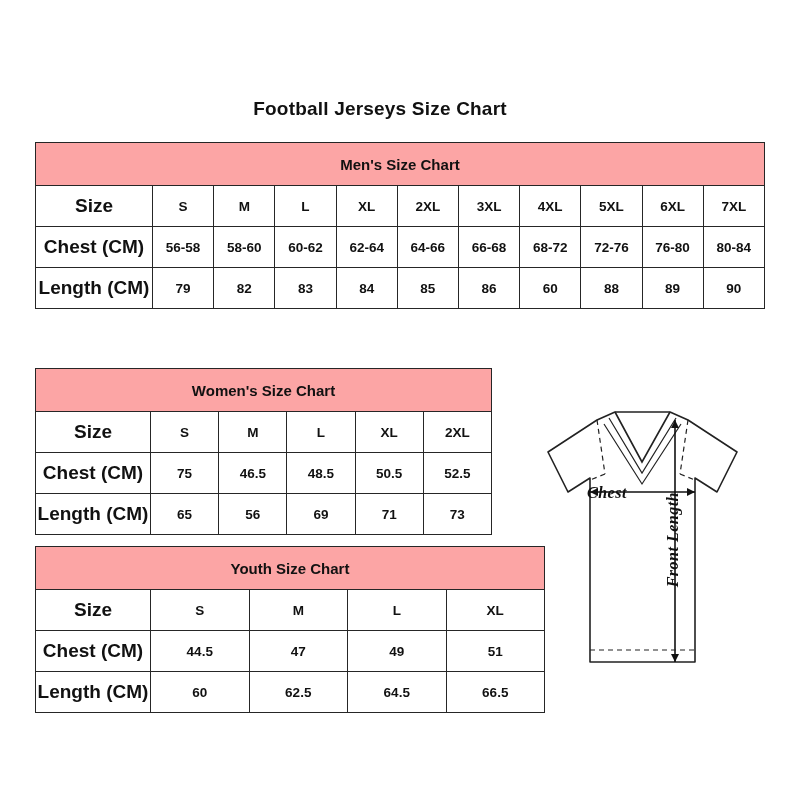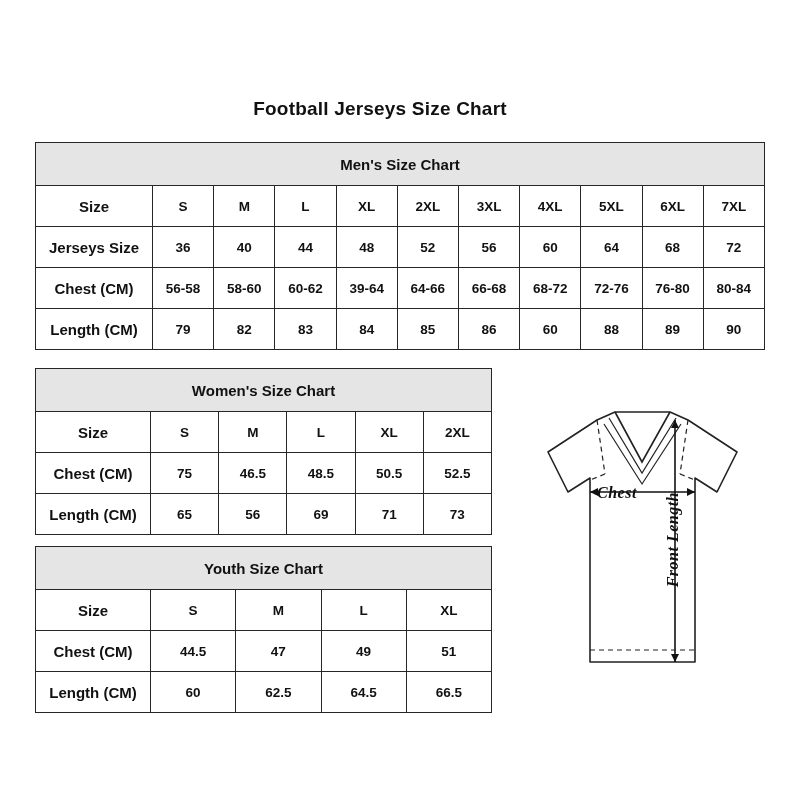--- a/index.html
+++ b/index.html
@@ -37,40 +37,40 @@
     text-align: center;
     vertical-align: middle;
     font-weight: bold;
     font-size: 13.5px;
     color: #111;
     padding: 0;
     height: 40px;
     background: #ffffff;
   }
   .chart-block .section-head {
-    background: #e5e5e5;
+    background: #fca5a5;
     font-size: 15px;
     font-weight: bold;
     height: 42px;
   }
   .chart-block .row-label {
-    font-size: 15px;
+    font-size: 19px;
     font-weight: bold;
   }
 
   
   #mens-chart { left: 35px; top: 142px; width: 730px; }
   #mens-chart col.label-col { width: 117px; }
 
   
   #womens-chart { left: 35px; top: 368px; width: 457px; }
   #womens-chart col.label-col { width: 115px; }
 
   
-  #youth-chart { left: 35px; top: 546px; width: 457px; }
+  #youth-chart { left: 35px; top: 546px; width: 510px; }
   #youth-chart col.label-col { width: 115px; }
 
   
   #jersey-diagram {
     position: absolute;
     left: 505px;
     top: 400px;
     width: 275px;
     height: 290px;
   }
@@ -78,21 +78,21 @@
   .diagram-label {
     position: absolute;
     font-family: "Liberation Serif", serif;
     font-style: italic;
     font-weight: bold;
     font-size: 16px;
     color: #111;
     letter-spacing: 0.5px;
   }
   #chest-label {
-    left: 92px;
+    left: 82px;
     top: 84px;
     text-align: right;
   }
   #front-length-label {
     left: 159px;
     top: 92px;
     writing-mode: vertical-rl;
     text-orientation: mixed;
     transform: rotate(180deg);
     transform-origin: center;
@@ -119,38 +119,25 @@
       <td>L</td>
       <td>XL</td>
       <td>2XL</td>
       <td>3XL</td>
       <td>4XL</td>
       <td>5XL</td>
       <td>6XL</td>
       <td>7XL</td>
     </tr>
     <tr>
-      <td class="row-label">Jerseys Size</td>
-      <td>36</td>
-      <td>40</td>
-      <td>44</td>
-      <td>48</td>
-      <td>52</td>
-      <td>56</td>
-      <td>60</td>
-      <td>64</td>
-      <td>68</td>
-      <td>72</td>
-    </tr>
-    <tr>
       <td class="row-label">Chest (CM)</td>
       <td>56-58</td>
       <td>58-60</td>
       <td>60-62</td>
-      <td>39-64</td>
+      <td>62-64</td>
       <td>64-66</td>
       <td>66-68</td>
       <td>68-72</td>
       <td>72-76</td>
       <td>76-80</td>
       <td>80-84</td>
     </tr>
     <tr>
       <td class="row-label">Length (CM)</td>
       <td>79</td>

